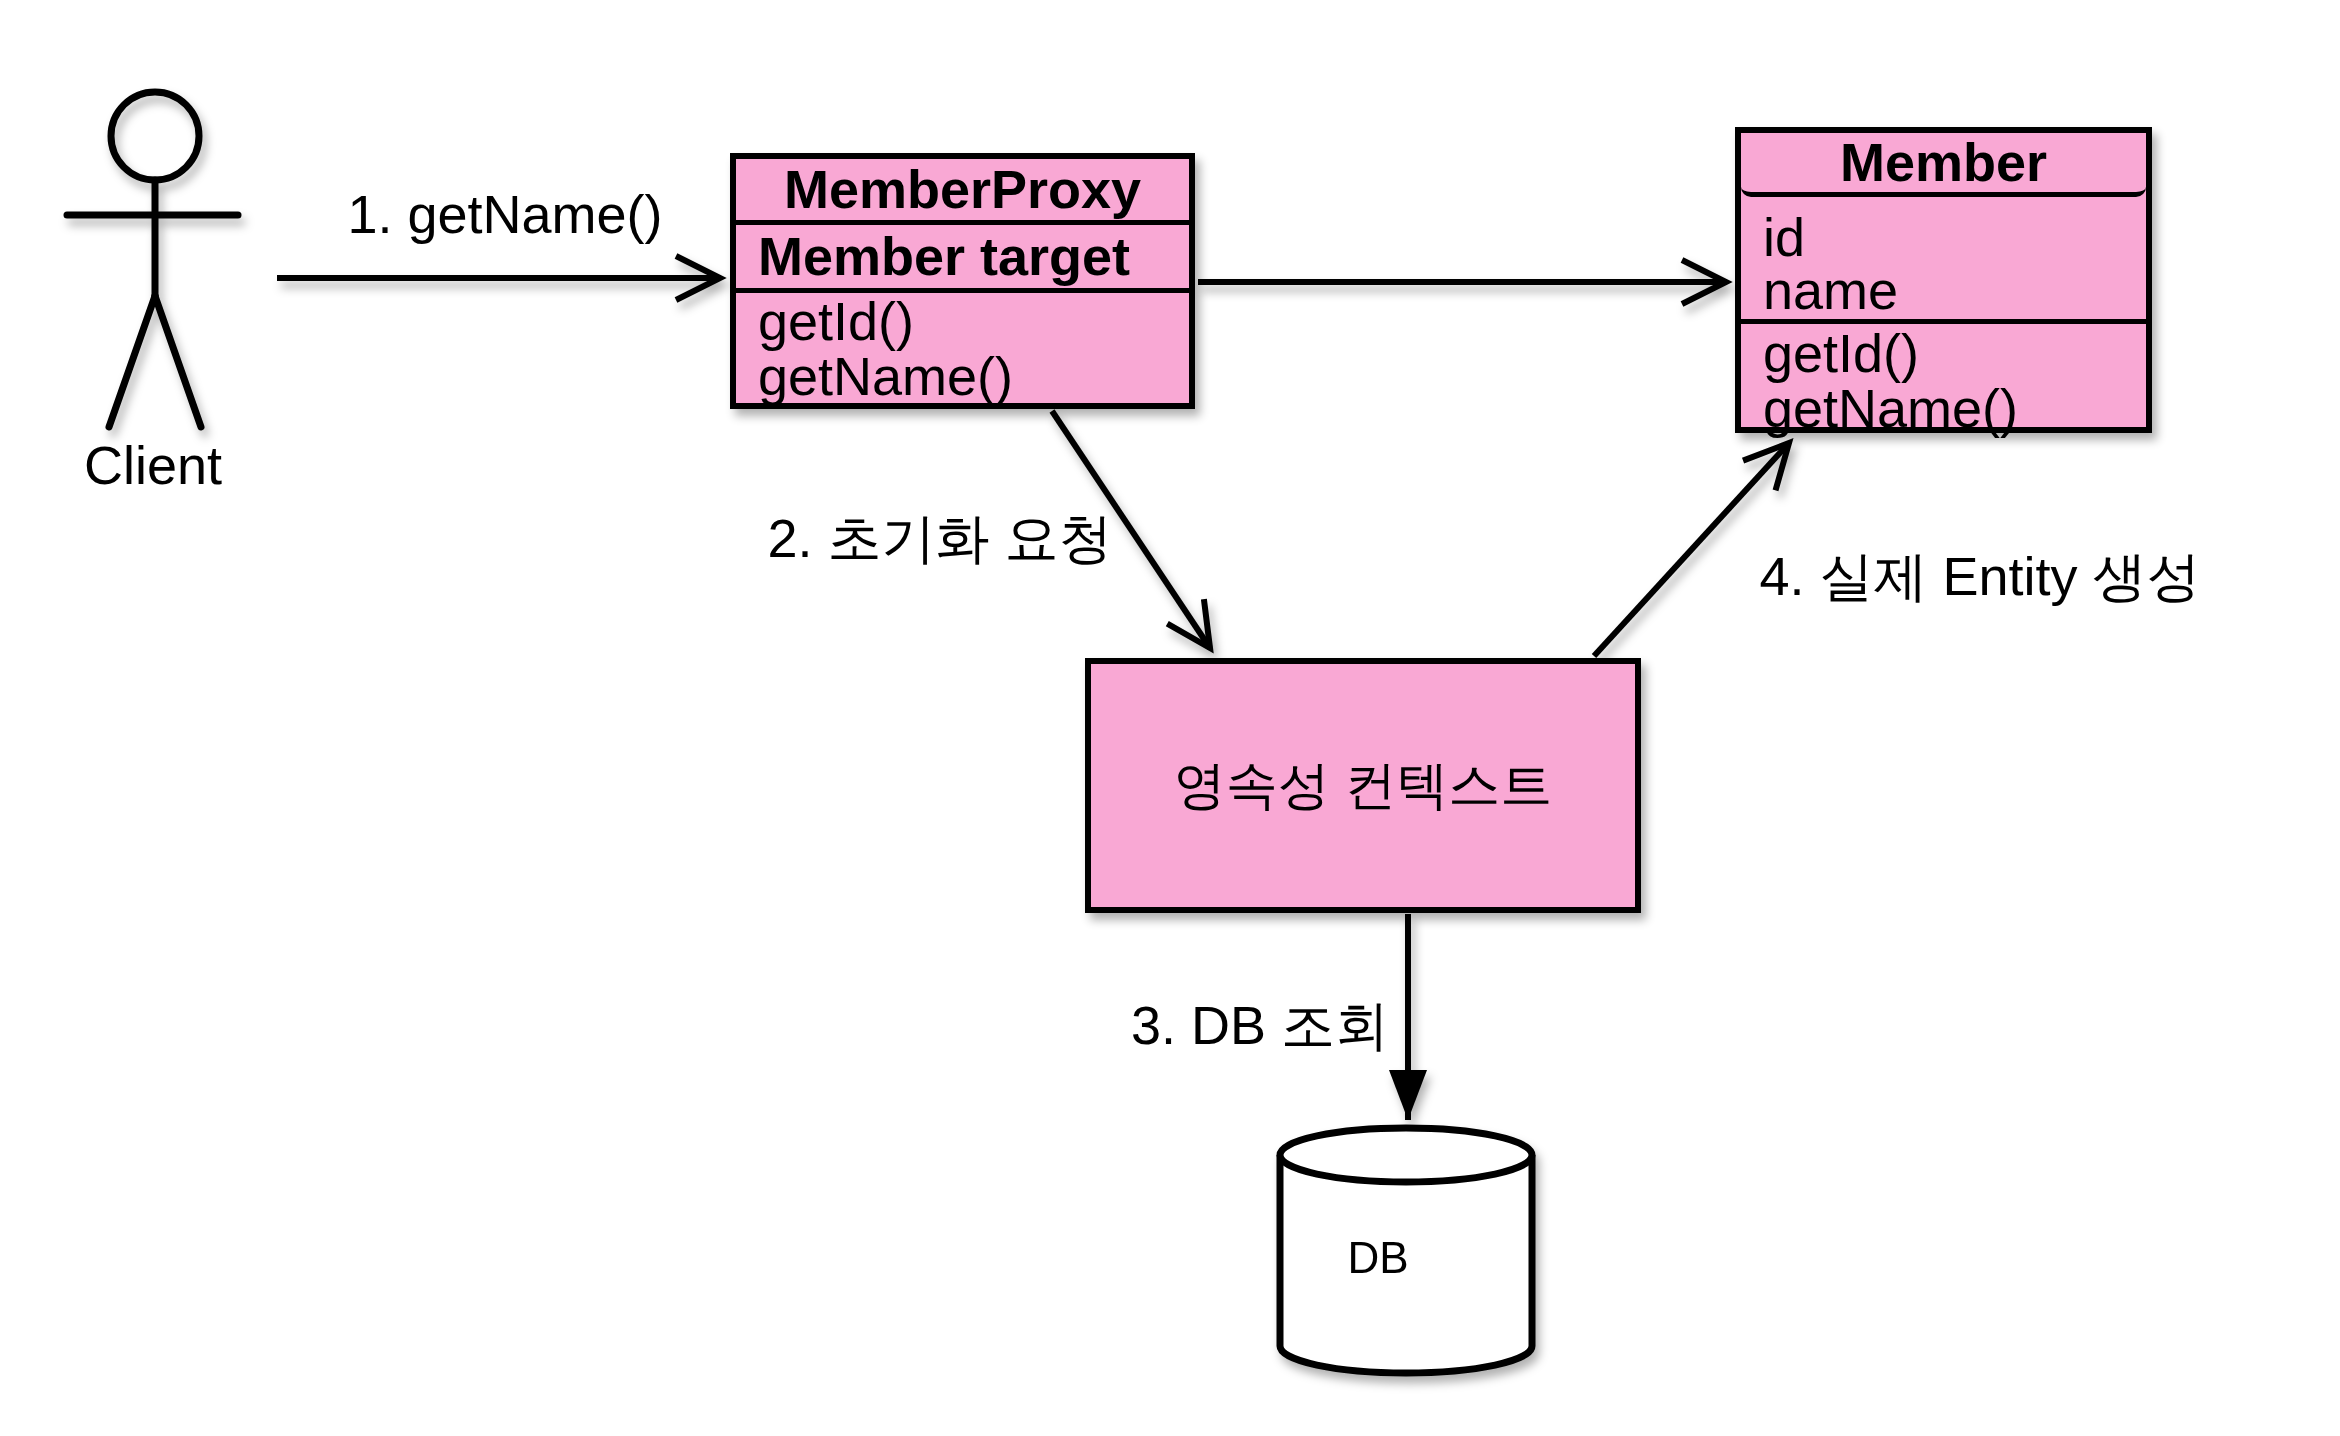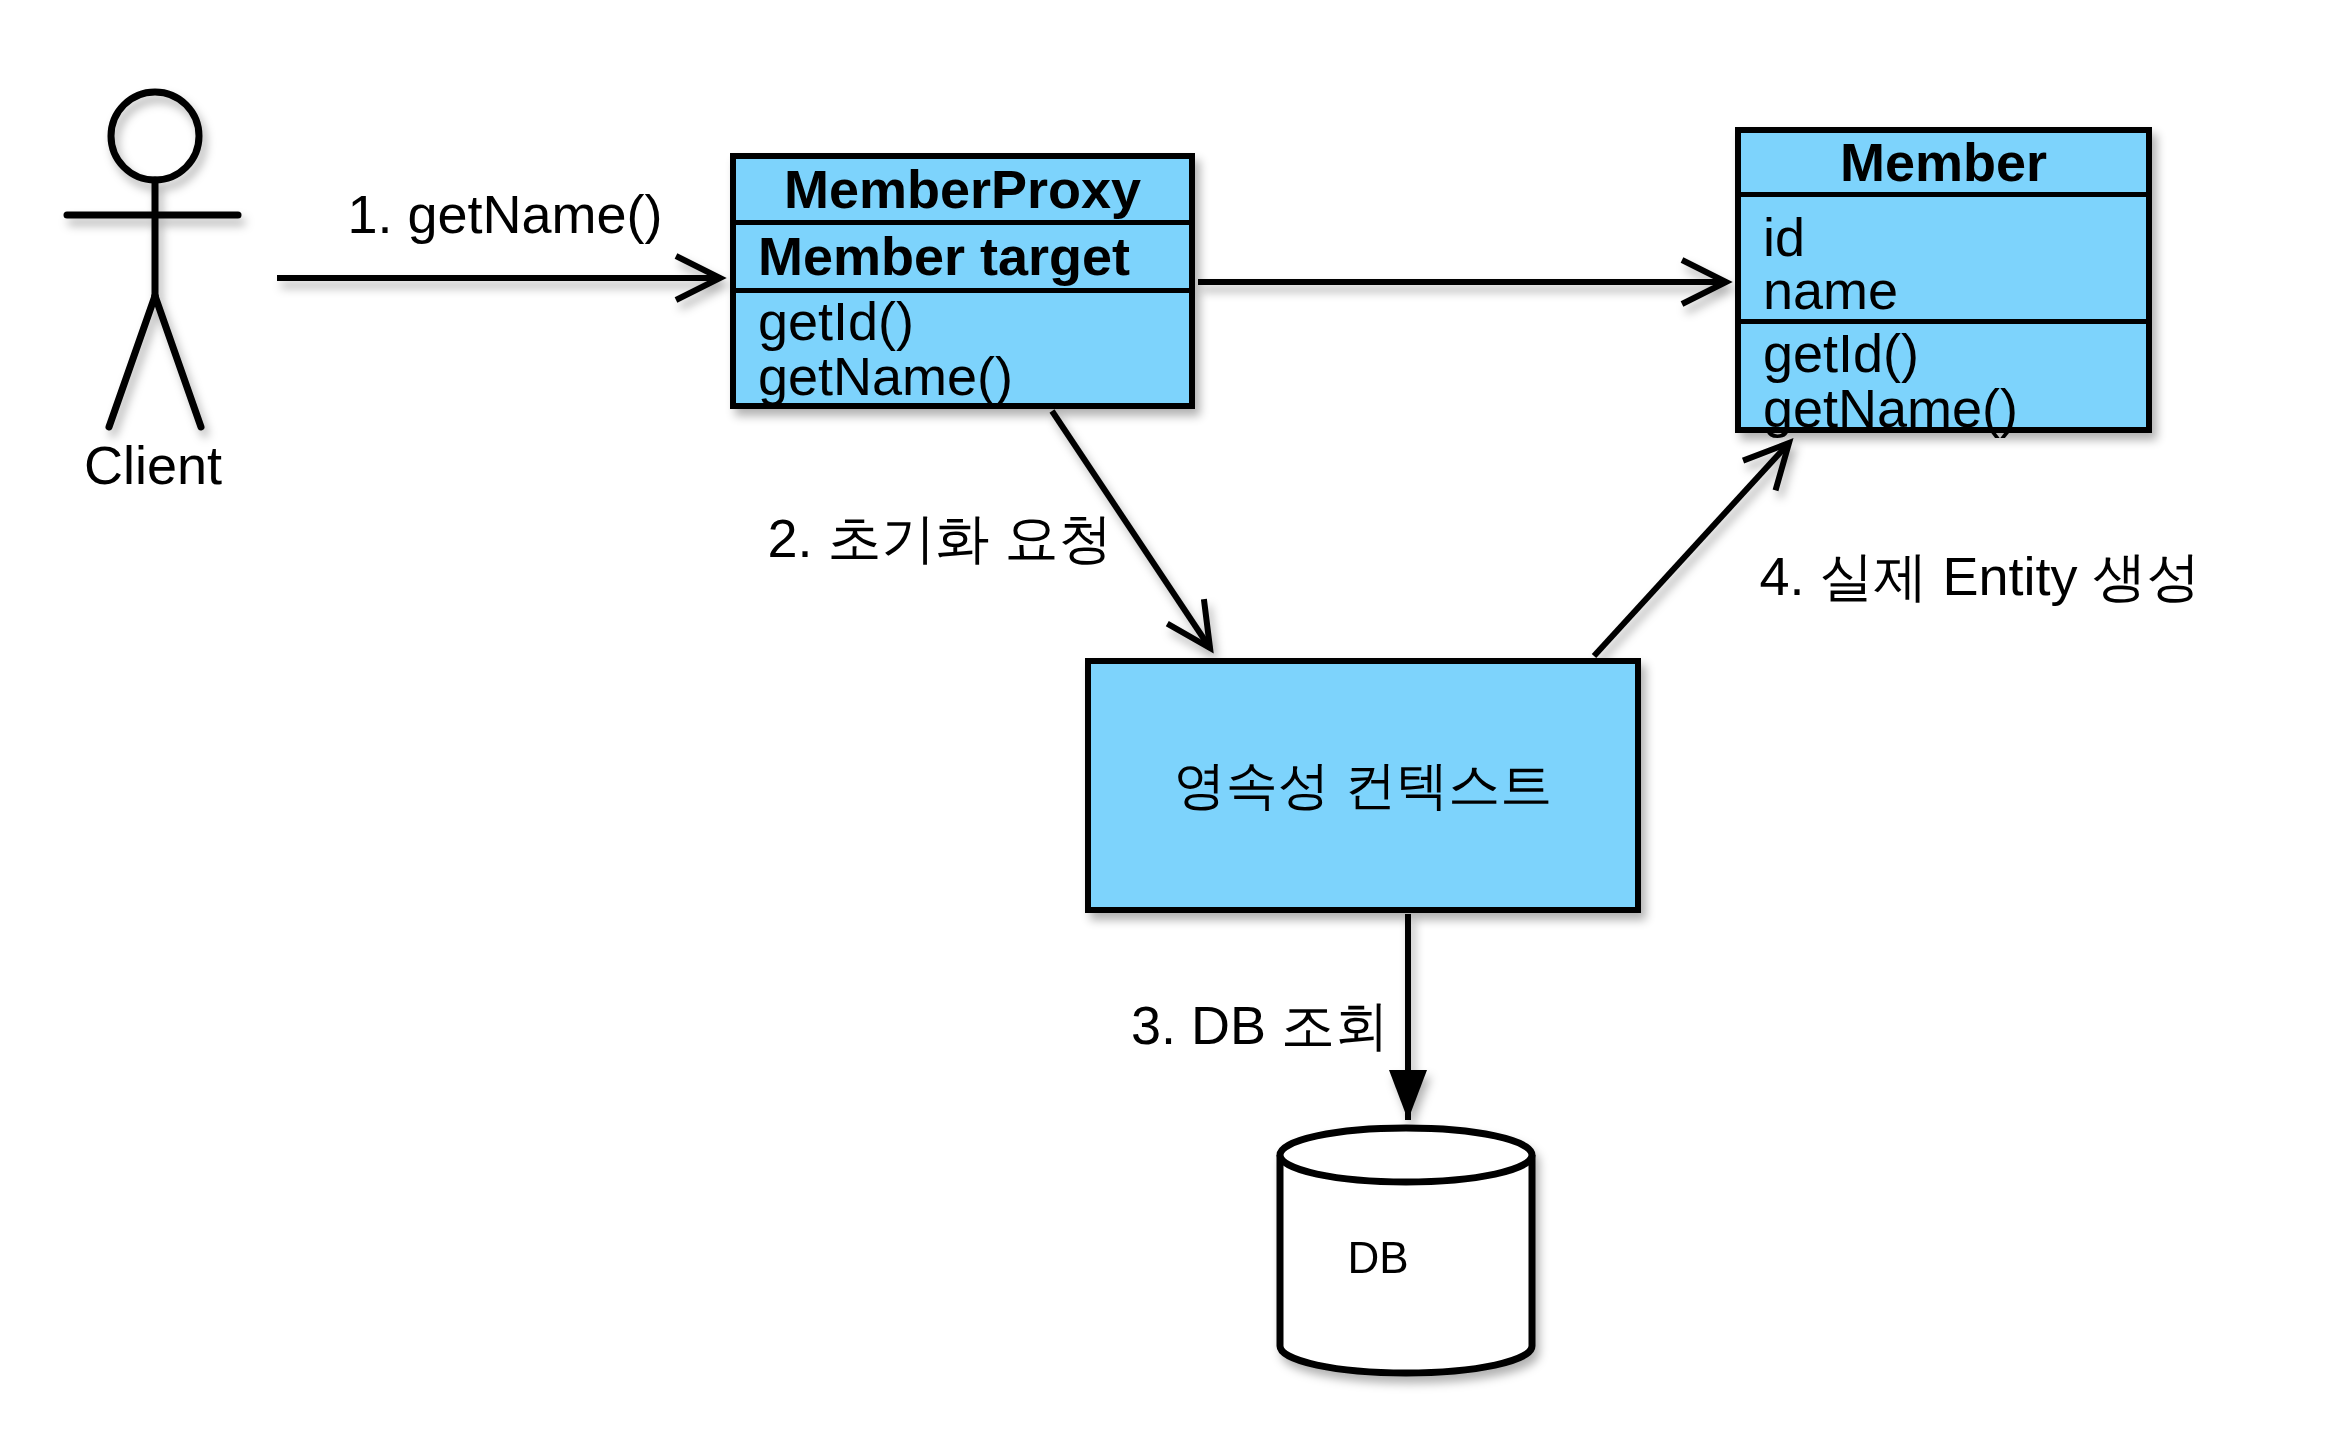--- a/index.html
+++ b/index.html
@@ -13,21 +13,21 @@
     color: #000000;
   }
   #shape-layer {
     position: absolute;
     left: 0; top: 0;
     width: 2340px; height: 1436px;
     pointer-events: none;
   }
   .uml-box {
     position: absolute;
-    background: #7dd3fc;
+    background: #f9a8d4;
     border: 6px solid #000000;
     box-sizing: border-box;
     box-shadow: 5px 7px 9px rgba(0,0,0,0.30);
   }
   .uml-title {
     font-weight: bold;
     text-align: center;
     font-size: 54px;
     border-bottom: 5px solid #000000;
   }
@@ -41,21 +41,21 @@
     white-space: nowrap;
   }
   
   #mp-box { left: 730px; top: 153px; width: 465px; height: 256px; }
   #mp-title { height: 61px; line-height: 61px; }
   #mp-field { height: 63px; line-height: 63px; }
   #mp-methods { padding-top: 1px; }
   #mp-methods .line { height: 55px; line-height: 55px; }
   
   #m-box { left: 1735px; top: 127px; width: 417px; height: 306px; }
-  #m-title { height: 59px; line-height: 59px; }
+  #m-title { height: 59px; line-height: 59px; border-radius: 10px; }
   #m-fields { height: 108px; padding-top: 14px; }
   #m-fields .line { height: 53px; line-height: 53px; }
   #m-methods { padding-top: 2px; }
   #m-methods .line { height: 55px; line-height: 55px; }
   
   #pc-box {
     left: 1085px; top: 658px; width: 556px; height: 255px;
     display: flex; align-items: center; justify-content: center;
     font-size: 52px;
   }

